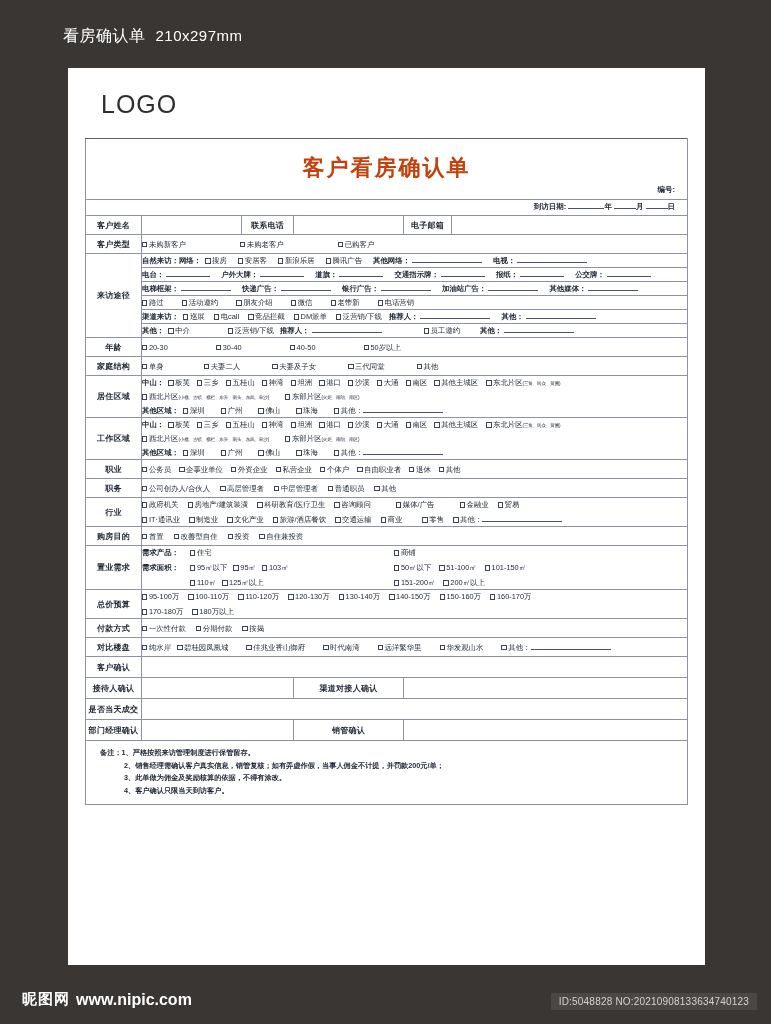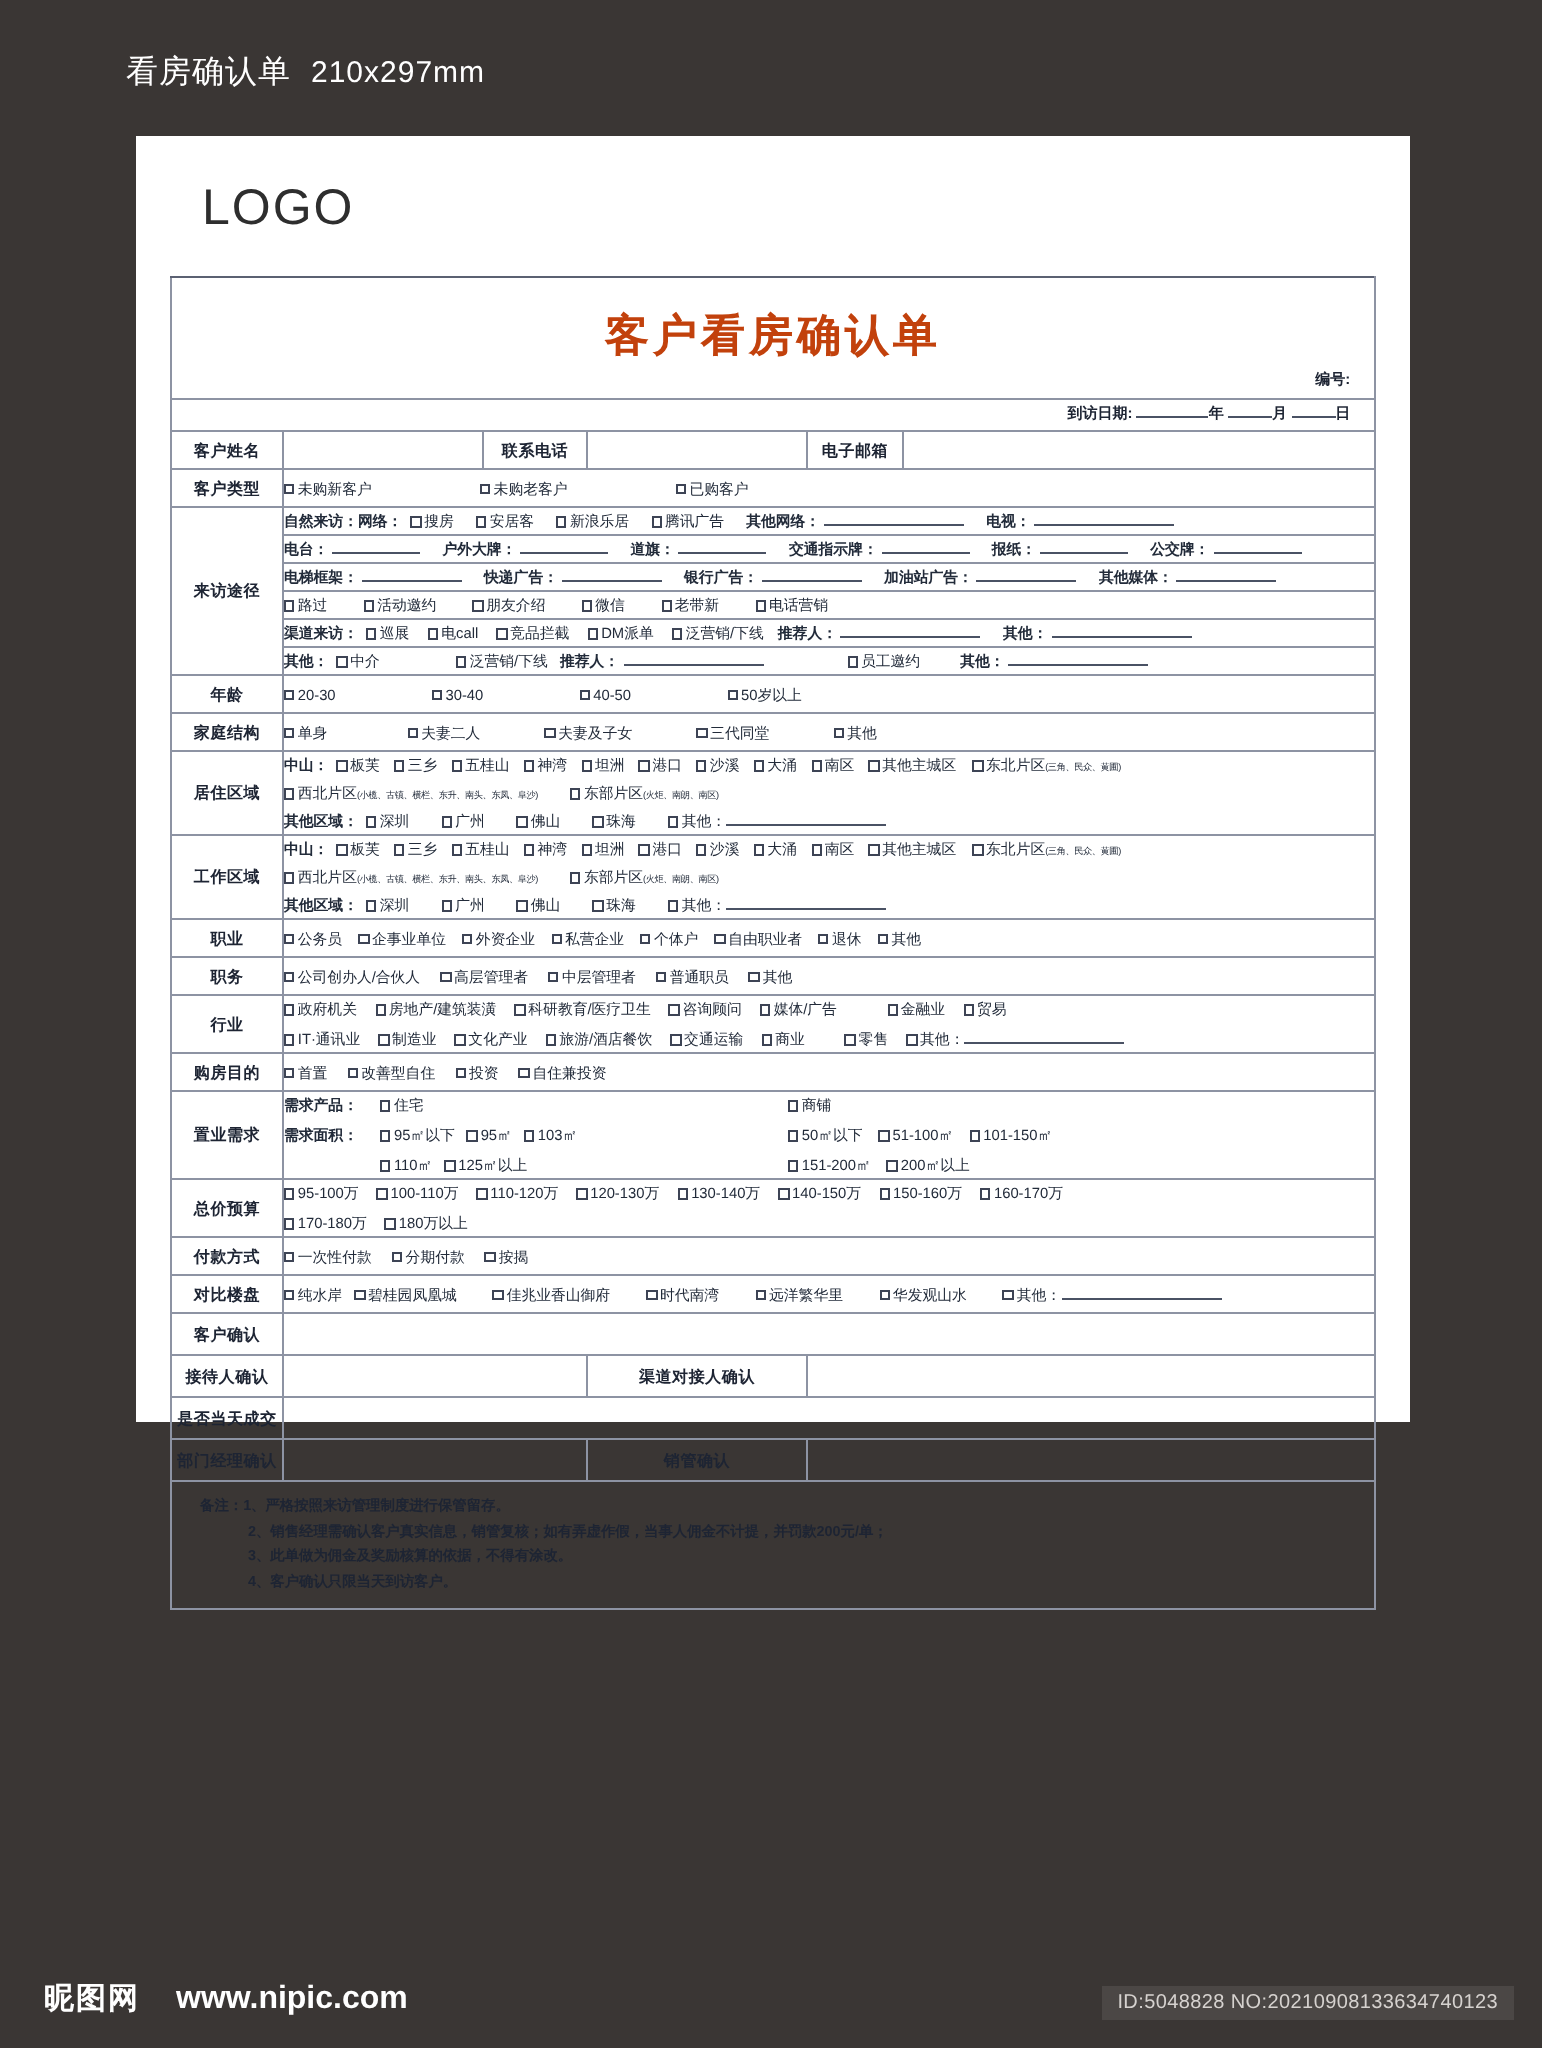--- a/index.html
+++ b/index.html
@@ -15,21 +15,21 @@
   .top-caption {
     position: absolute; left: 63px; top: 26px;
     color: #ffffff; font-size: 16px; letter-spacing: .5px;
     white-space: nowrap;
   }
   .top-caption .dim { margin-left: 10px; font-size: 15px; }
 
   
   .paper {
     position: absolute; left: 68px; top: 68px;
-    width: 637px; height: 643px;
+    width: 637px; height: 897px;
     background: #ffffff;
   }
 
   .logo {
     position: absolute; left: 33px; top: 22px;
     font-size: 25px; color: #2e2e2e; letter-spacing: 1px;
     font-family: "Liberation Sans", sans-serif;
   }
 
   
@@ -120,21 +120,21 @@
   
   .footer { position: absolute; left: 0; bottom: 0; width: 771px; height: 40px; }
   .wm {
     position: absolute; left: 22px; top: 6px;
     display: flex; align-items: center;
   }
   .wm-glyphs {
     font-size: 15px; color: #fff; font-weight: bold;
     font-family: "DejaVu Sans", sans-serif; letter-spacing: 1px;
   }
-  .wm-url { margin-left: 18px; font-size: 16px; color: #fff; font-weight: bold; }
+  .wm-url { margin-left: 6px; font-size: 16px; color: #fff; font-weight: bold; }
   .id-chip {
     position: absolute; right: 14px; top: 9px;
     background: #4b4745; color: #d6d2cf;
     font-size: 10px; padding: 3px 8px;
     letter-spacing: .2px;
   }
 </style>
 </head>
 <body>
 
@@ -413,21 +413,21 @@
         </td>
       </tr>
 
       <tr>
         <td class="lbl" rowspan="2">行业</td>
         <td colspan="5" class="cell" style="border-bottom:none;padding-bottom:1px">
           <div class="row-line">
             <span class="opt" style="margin-right:7px"><span class="cb"></span><span>政府机关</span></span>
             <span class="opt" style="margin-right:7px"><span class="cb"></span><span>房地产/建筑装潢</span></span>
             <span class="opt" style="margin-right:7px"><span class="cb"></span><span>科研教育/医疗卫生</span></span>
-            <span class="opt" style="margin-right:7px"><span class="cb"></span><span>咨询顾问</span></span>
+            <span class="opt" style="margin-right:23px"><span class="cb"></span><span>咨询顾问</span></span>
             <span class="opt" style="margin-right:23px"><span class="cb"></span><span>媒体/广告</span></span>
             <span class="opt" style="margin-right:7px"><span class="cb"></span><span>金融业</span></span>
             <span class="opt"><span class="cb"></span><span>贸易</span></span>
           </div>
         </td>
       </tr>
       <tr>
         <td colspan="5" class="cell" style="border-top:none;padding-top:1px">
           <div class="row-line">
             <span class="opt" style="margin-right:7px"><span class="cb"></span><span>IT·通讯业</span></span>

